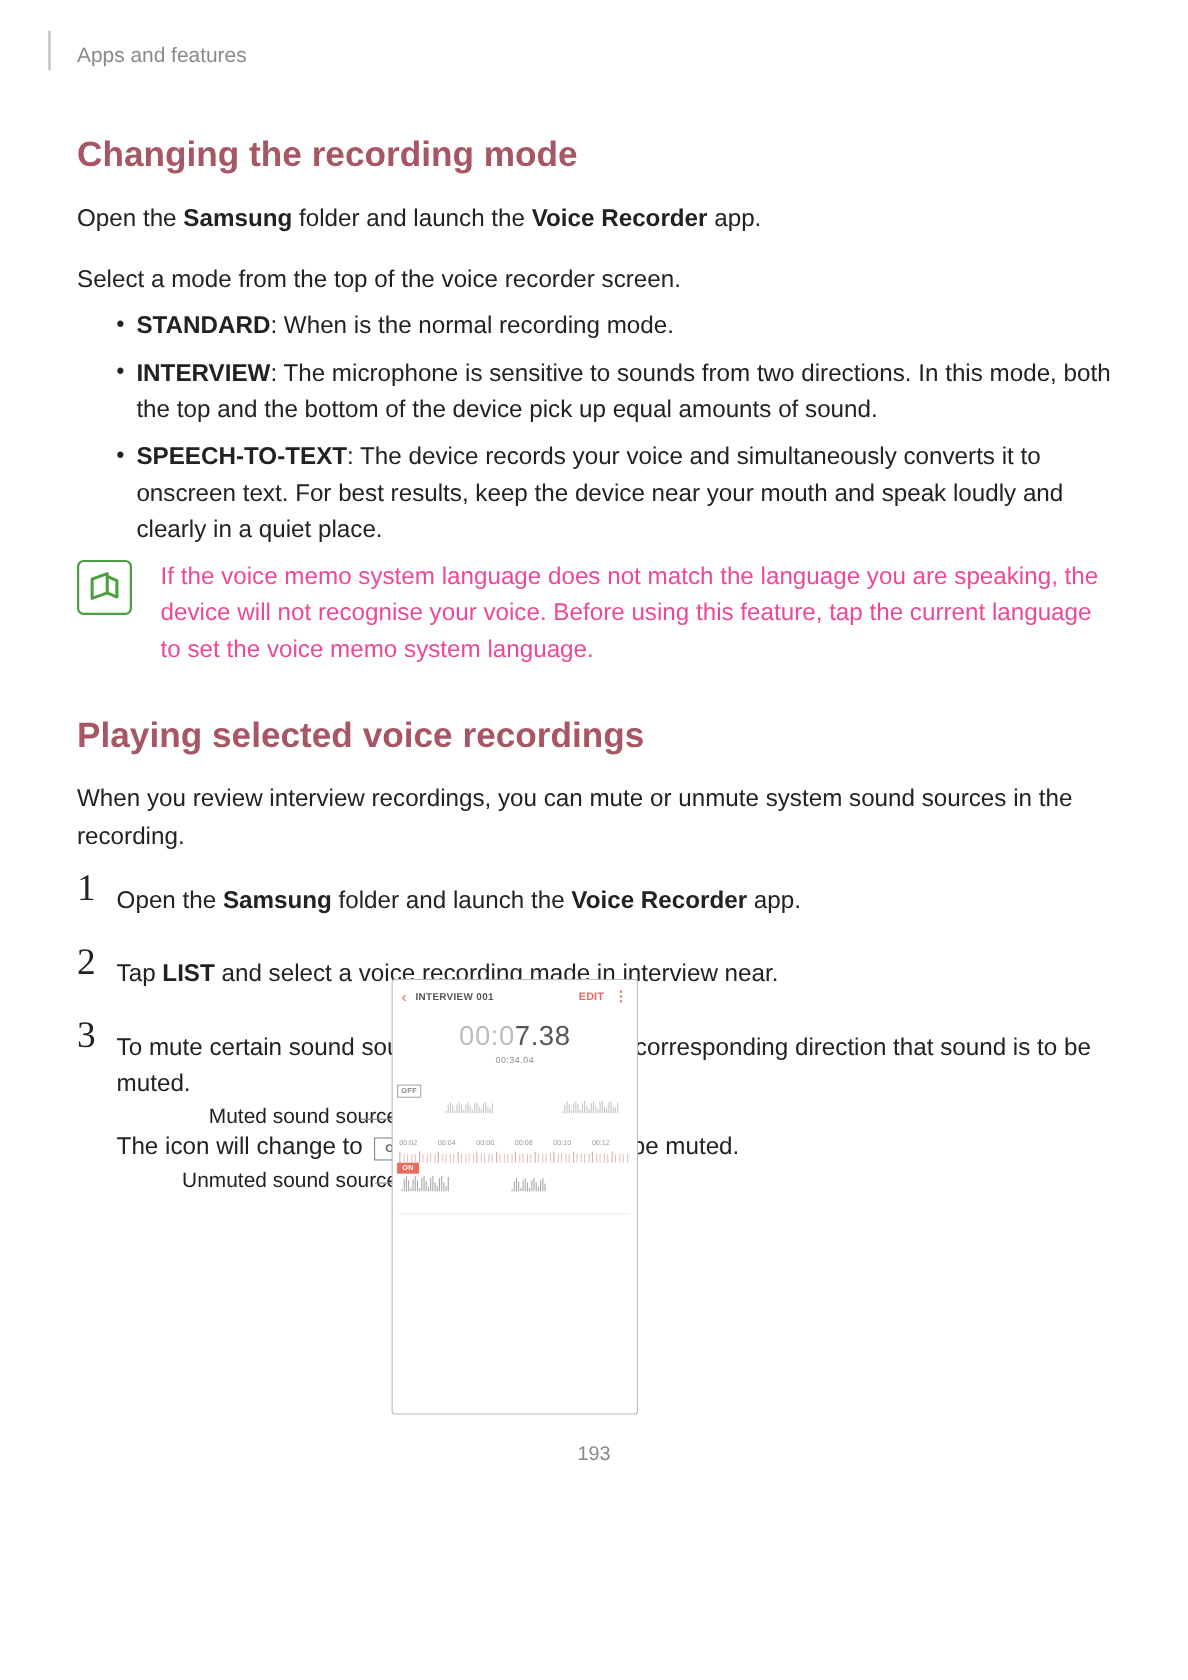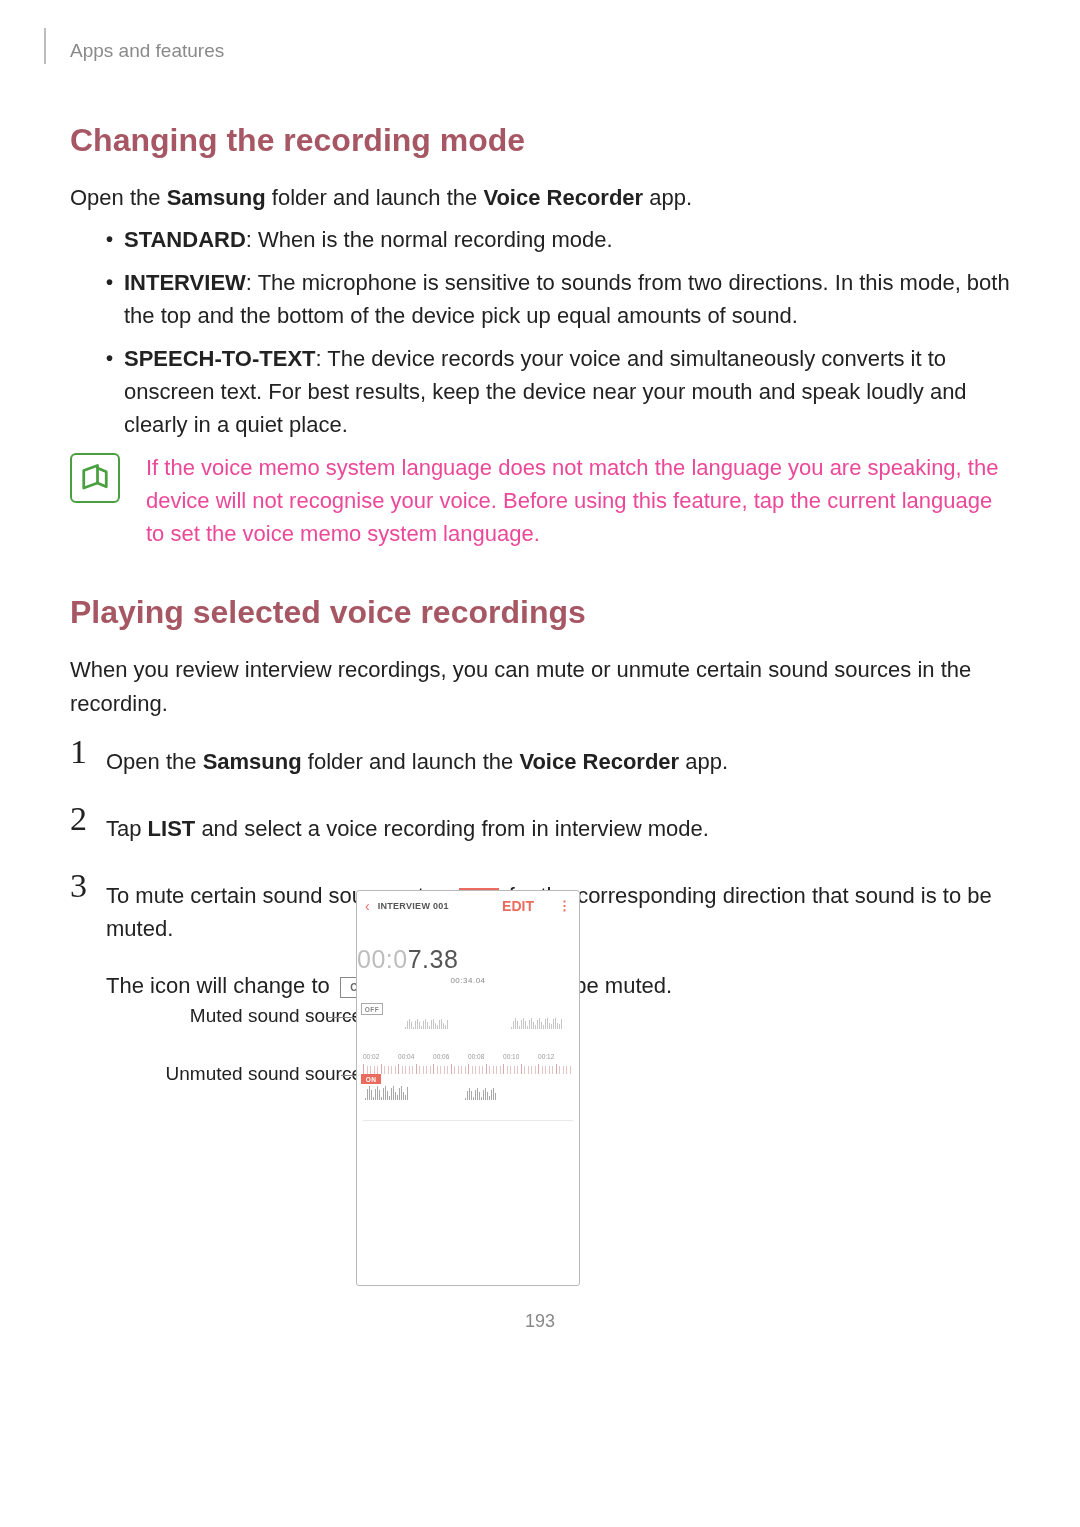--- a/index.html
+++ b/index.html
@@ -187,27 +187,27 @@
     display: flex;
     align-items: center;
     height: 30px;
     padding: 0 8px;
     font-size: 9px;
     font-weight: 700;
     color: #555;
   }
   .phone-header .chev { color: #ec6b5f; font-size: 14px; font-weight: 400; margin-right: 8px;}
   .phone-header .title { flex: 1; letter-spacing: 0.3px; }
-  .phone-header .edit  { color: #ec6b5f; font-size: 14px; font-weight: 700; margin-right: 24px; }
+  .phone-header .edit  { color: #ec6b5f; font-size: 10px; font-weight: 700; margin-right: 9px; }
   .phone-header .more  { color: #ec6b5f; font-size: 13px; line-height: 10px; }
   .phone-time {
-    text-align: left;
+    text-align: center;
     font-size: 25px;
     color: #555;
-    margin-top: 24px;
+    margin-top: 7px;
     font-family: Arial, sans-serif;
     letter-spacing: 0.5px;
   }
   .phone-time .gray { color: #bdbdbd; }
   .phone-total {
     text-align: center;
     font-size: 8px;
     color: #8a8a8a;
     margin-top: 2px;
     margin-bottom: 18px;
@@ -292,20 +292,21 @@
   <div class="breadcrumb">
     <div class="vbar"></div>
     <span class="breadcrumb-text">Apps and features</span>
   </div>
 
   <h2 class="section-title">Changing the recording mode</h2>
 
   <p class="body-text">
     <span>Open the </span><strong>Samsung</strong><span> folder and launch the </span><strong>Voice Recorder</strong><span> app.</span>
   </p>
+  <p class="body-text">Select a mode from the top of the voice recorder screen.</p>
 
   <ul class="modes">
     <li>
       <strong>STANDARD</strong><span>: When is the normal recording mode.</span>
     </li>
     <li>
       <strong>INTERVIEW</strong><span>: The microphone is sensitive to sounds from two directions. In this mode, both the top and the bottom of the device pick up equal amounts of sound.</span>
     </li>
     <li>
       <strong>SPEECH-TO-TEXT</strong><span>: The device records your voice and simultaneously converts it to onscreen text. For best results, keep the device near your mouth and speak loudly and clearly in a quiet place.</span>
@@ -316,28 +317,28 @@
     <div class="note-icon">
       <svg viewBox="0 0 24 24" fill="none" stroke="#4aa040" stroke-width="2.2" stroke-linejoin="round" stroke-linecap="round">
         <path d="M3 6 L14 2 L14 16 L3 20 Z"></path>
         <path d="M14 4 L21 7 L21 19 L14 16"></path>
       </svg>
     </div>
     <div class="note-text">If the voice memo system language does not match the language you are speaking, the device will not recognise your voice. Before using this feature, tap the current language to set the voice memo system language.</div>
   </div>
 
   <h2 class="section-title" style="margin-top:44px;">Playing selected voice recordings</h2>
-  <p class="body-text">When you review interview recordings, you can mute or unmute certain sound sources in the recording.</p>
+  <p class="body-text">When you review interview recordings, you can mute or unmute system sound sources in the recording.</p>
 
   <ol class="steps">
     <li>
       <span>Open the </span><strong>Samsung</strong><span> folder and launch the </span><strong>Voice Recorder</strong><span> app.</span>
     </li>
     <li>
-      <span>Tap </span><strong>LIST</strong><span> and select a voice recording from in interview mode.</span>
+      <span>Tap </span><strong>LIST</strong><span> and select a voice recording made in interview near.</span>
     </li>
     <li>
       <span>To mute certain sound sources, tap </span><span class="inline-toggle on">ON</span><span> for the corresponding direction that sound is to be muted.</span>
       <div class="step-sub">
         <span>The icon will change to </span><span class="inline-toggle off">OFF</span><span> and the sound will be muted.</span>
       </div>
     </li>
   </ol>
 
   <div class="figure-row">

